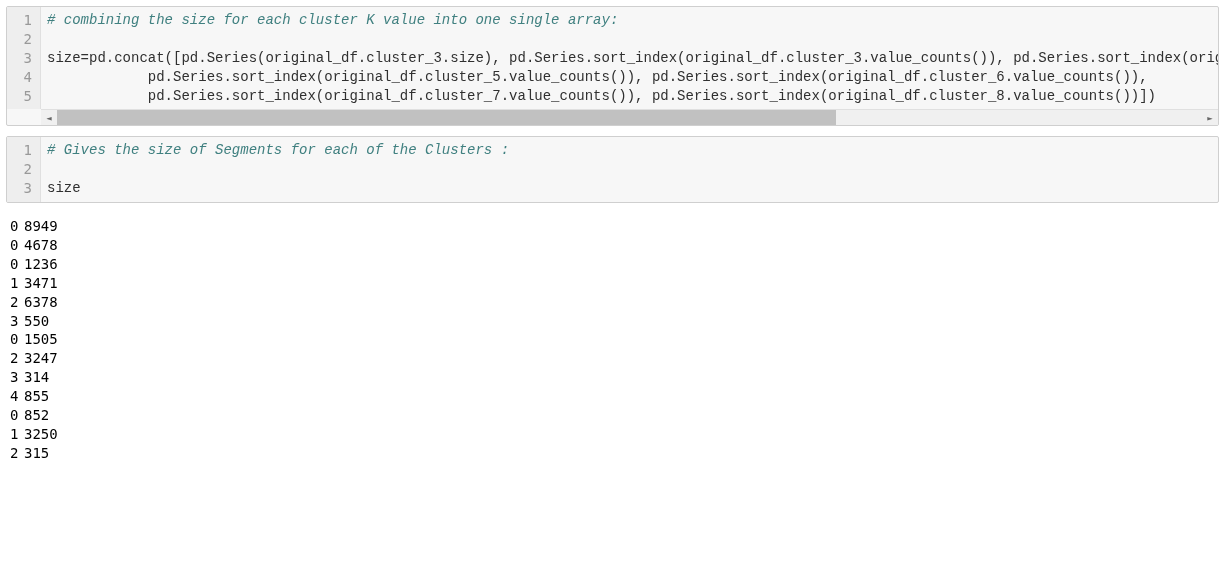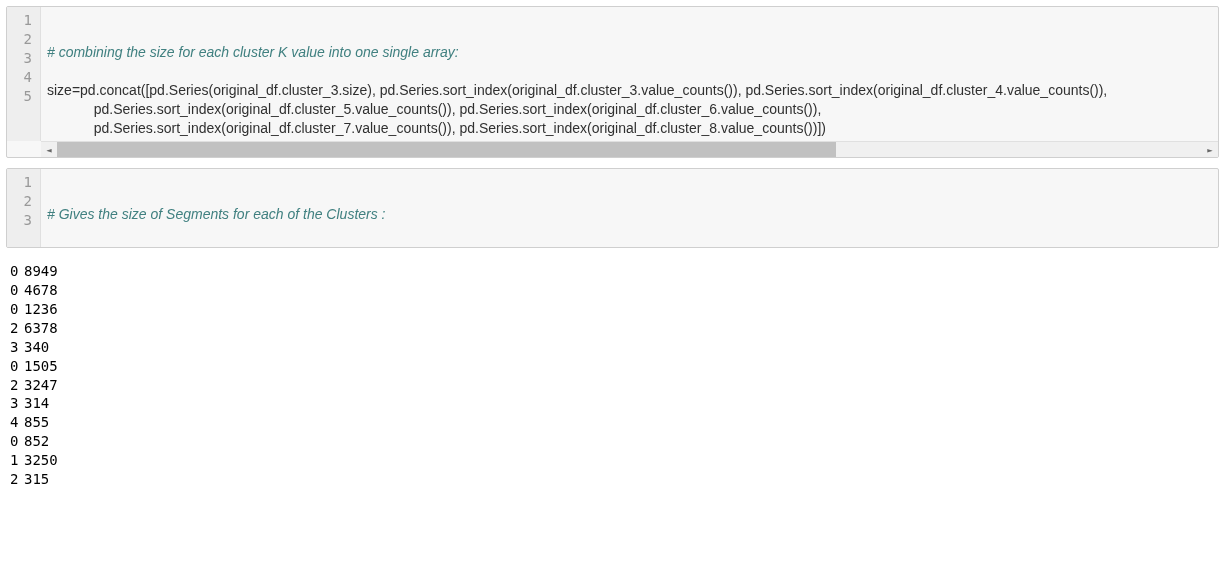--- a/index.html
+++ b/index.html
@@ -36,23 +36,22 @@
       flex-shrink: 0;
     }
     .gutter div {
       padding: 0;
     }
     .code-lines {
       padding: 4px 0 4px 6px;
       white-space: pre;
       overflow-x: hidden;
       flex: 1;
-      font-family: Liberation Sans, sans-serif;
+      font-family: Liberation Mono, monospace;
       color: #303030;
-      margin-top: 32px;
     }
     .comment {
       color: #408080;
       font-style: italic;
     }
     .code-line {
       white-space: pre;
     }
     .scrollbar-container {
       height: 16px;
@@ -125,30 +124,31 @@
   </div>
 </div>
 
 <div class="code-cell">
   <div class="code-body">
     <div class="gutter" id="gutter2">
         <div>1</div>
         <div>2</div>
         <div>3</div>
       </div>
-    <div class="code-lines" id="lines2"><div class="code-line"><span class="comment"># Gives the size of Segments for each of the Clusters :</span></div><div class="code-line">&nbsp;</div></div>
+    <div class="code-lines" id="lines2"><div class="code-line"><span class="comment"># Gives the size of Segments for each of the Clusters :</span></div><div class="code-line">&nbsp;</div><div class="code-line">size</div></div>
   </div>
 </div>
 
 <div class="output-area" id="outputArea">
     <div class="output-row"><span class="output-idx">0</span><span class="output-val">8949</span></div>
     <div class="output-row"><span class="output-idx">0</span><span class="output-val">4678</span></div>
     <div class="output-row"><span class="output-idx">0</span><span class="output-val">1236</span></div>
+    <div class="output-row"><span class="output-idx">1</span><span class="output-val">3471</span></div>
     <div class="output-row"><span class="output-idx">2</span><span class="output-val">6378</span></div>
-    <div class="output-row"><span class="output-idx">3</span><span class="output-val">340</span></div>
+    <div class="output-row"><span class="output-idx">3</span><span class="output-val">550</span></div>
     <div class="output-row"><span class="output-idx">0</span><span class="output-val">1505</span></div>
     <div class="output-row"><span class="output-idx">2</span><span class="output-val">3247</span></div>
     <div class="output-row"><span class="output-idx">3</span><span class="output-val">314</span></div>
     <div class="output-row"><span class="output-idx">4</span><span class="output-val">855</span></div>
     <div class="output-row"><span class="output-idx">0</span><span class="output-val">852</span></div>
     <div class="output-row"><span class="output-idx">1</span><span class="output-val">3250</span></div>
     <div class="output-row"><span class="output-idx">2</span><span class="output-val">315</span></div>
   </div>
 
 </body></html>

